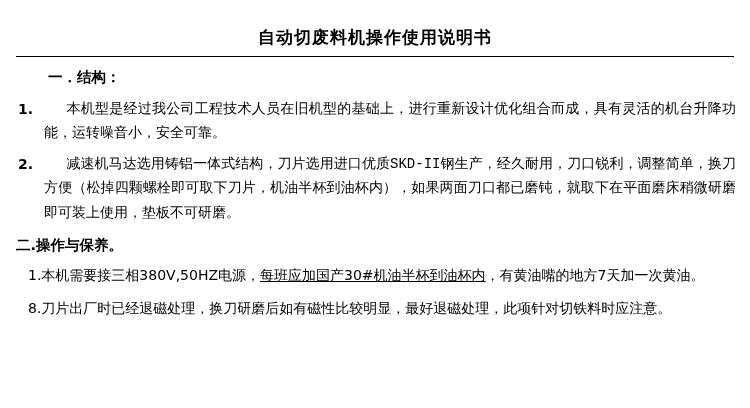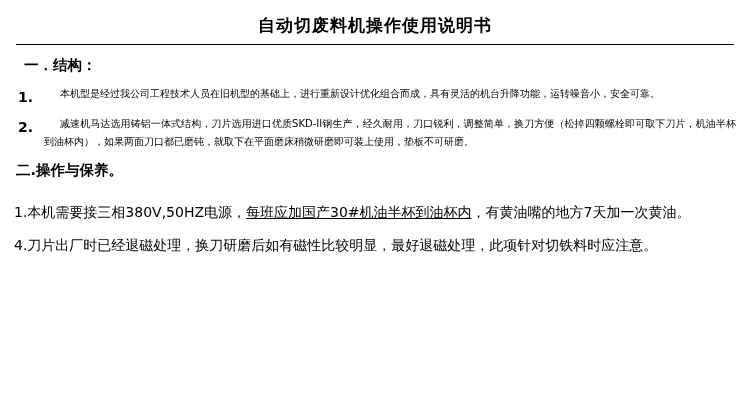--- a/index.html
+++ b/index.html
@@ -19,40 +19,40 @@
     width: 750px;
     height: 408px;
     box-sizing: border-box;
     padding: 0 14px;
   }
   .doc-title {
     text-align: center;
     font-size: 17px;
     font-weight: bold;
     letter-spacing: 1px;
-    margin-top: 14px;
+    margin-top: 26px;
     margin-bottom: 4px;
     line-height: 1.4;
   }
   .title-rule {
     border: none;
     border-top: 1px solid #000;
     margin: 6px 2px 10px 2px;
     height: 0;
   }
   .section-heading {
     font-size: 14.5px;
     font-weight: bold;
-    margin: 6px 0 8px 10px;
+    margin: 6px 0 8px 34px;
     line-height: 1.5;
   }
   .section-heading2 {
     font-size: 14.5px;
     font-weight: bold;
-    margin: 10px 0 18px 2px;
+    margin: 10px 0 6px 2px;
     line-height: 1.5;
   }
   .num-list {
     margin: 0;
     padding: 0;
     list-style: none;
   }
   .num-item {
     display: flex;
     align-items: flex-start;
@@ -62,29 +62,30 @@
     flex: 0 0 auto;
     width: 30px;
     font-size: 14px;
     font-weight: bold;
     line-height: 1.75;
     padding-left: 4px;
     box-sizing: border-box;
   }
   .num-item .body {
     flex: 1 1 auto;
-    font-size: 10px;
+    font-size: 14px;
     line-height: 1.75;
     text-align: justify;
     text-indent: 1.6em;
+    font-family: Liberation Mono, monospace;
   }
   .para {
     font-size: 14px;
     line-height: 1.72;
-    margin: 0 0 9px 0;
+    margin: 0 0 9px 14px;
     text-align: justify;
   }
   .underline {
     text-decoration: underline;
   }
 </style>
 </head>
 <body>
 
 <div class="page">
@@ -107,16 +108,16 @@
 
   <div class="section-heading2">二.操作与保养。</div>
 
   <p class="para">
     <span>1.本机需要接三相380V,50HZ电源，</span><span class="underline">每班应加国产30#机油半杯到油杯内</span><span>，有黄油嘴的地方7天加一次黄油。</span>
   </p>
 
 
 
   <p class="para">
-    <span>4.刀片出厂时已经退磁处理，换刀研磨后如有磁性比较明显，最好退磁处理，此项针对切铁料时应注意。</span><span class="underline"></span><span></span>
+    <span>8.刀片出厂时已经退磁处理，换刀研磨后如有磁性比较明显，最好退磁处理，此项针对切铁料时应注意。</span><span class="underline"></span><span></span>
   </p>
 
 </div>
 
 </body></html>

